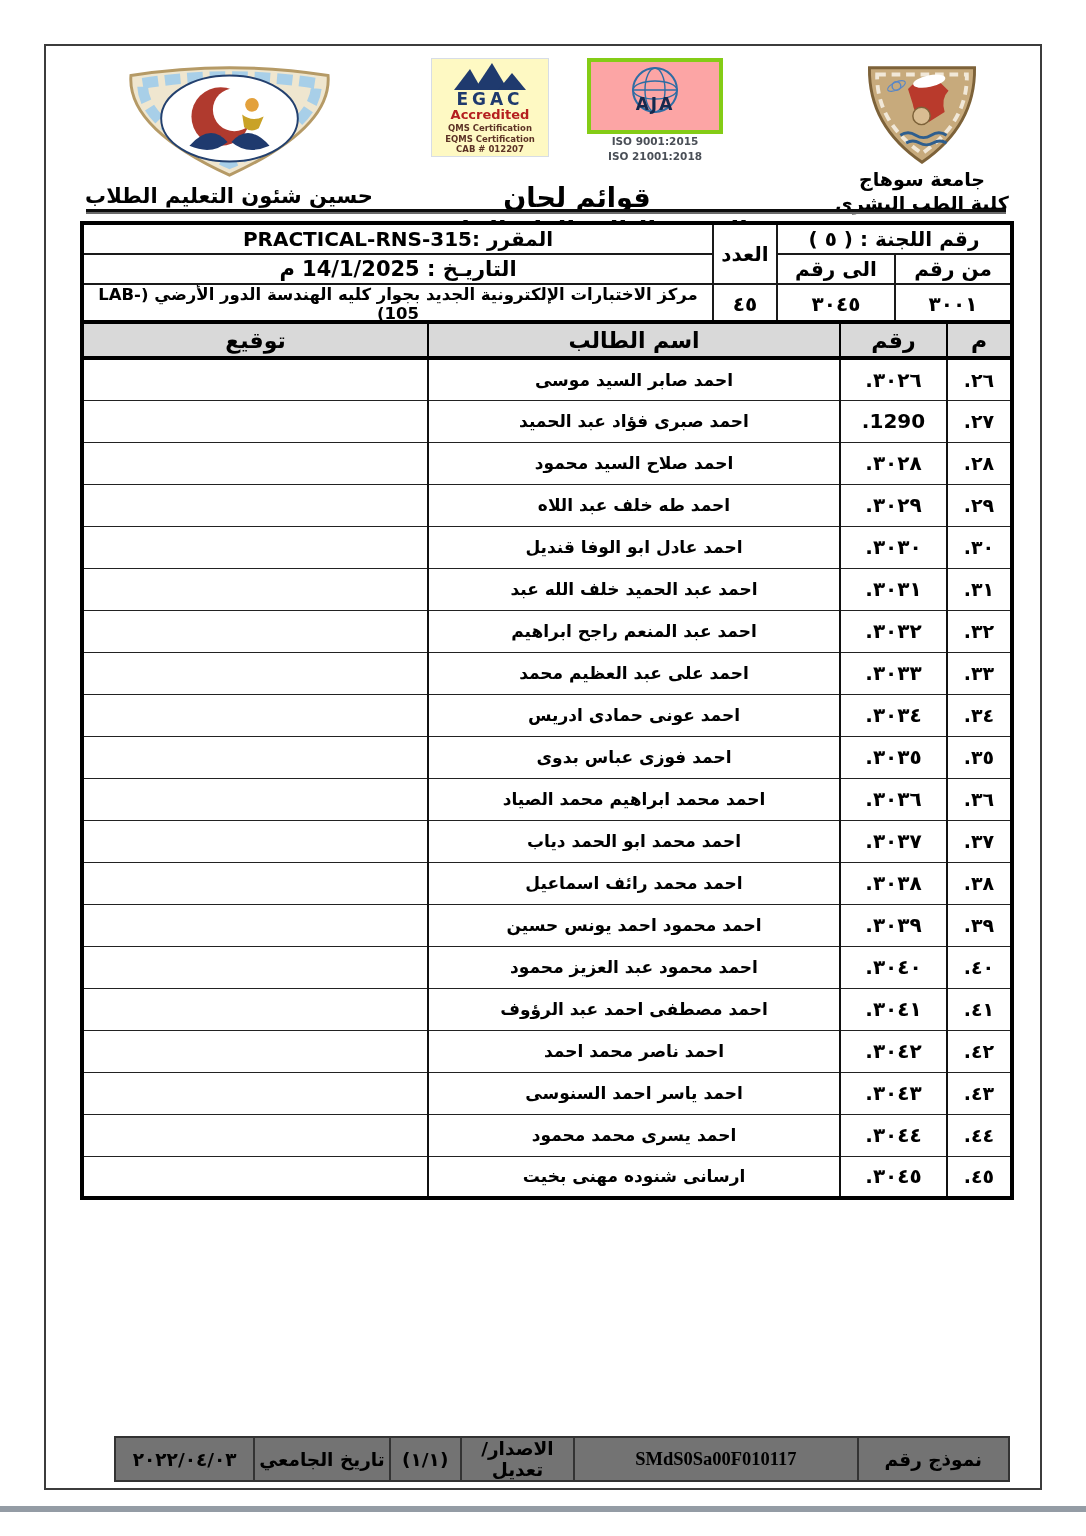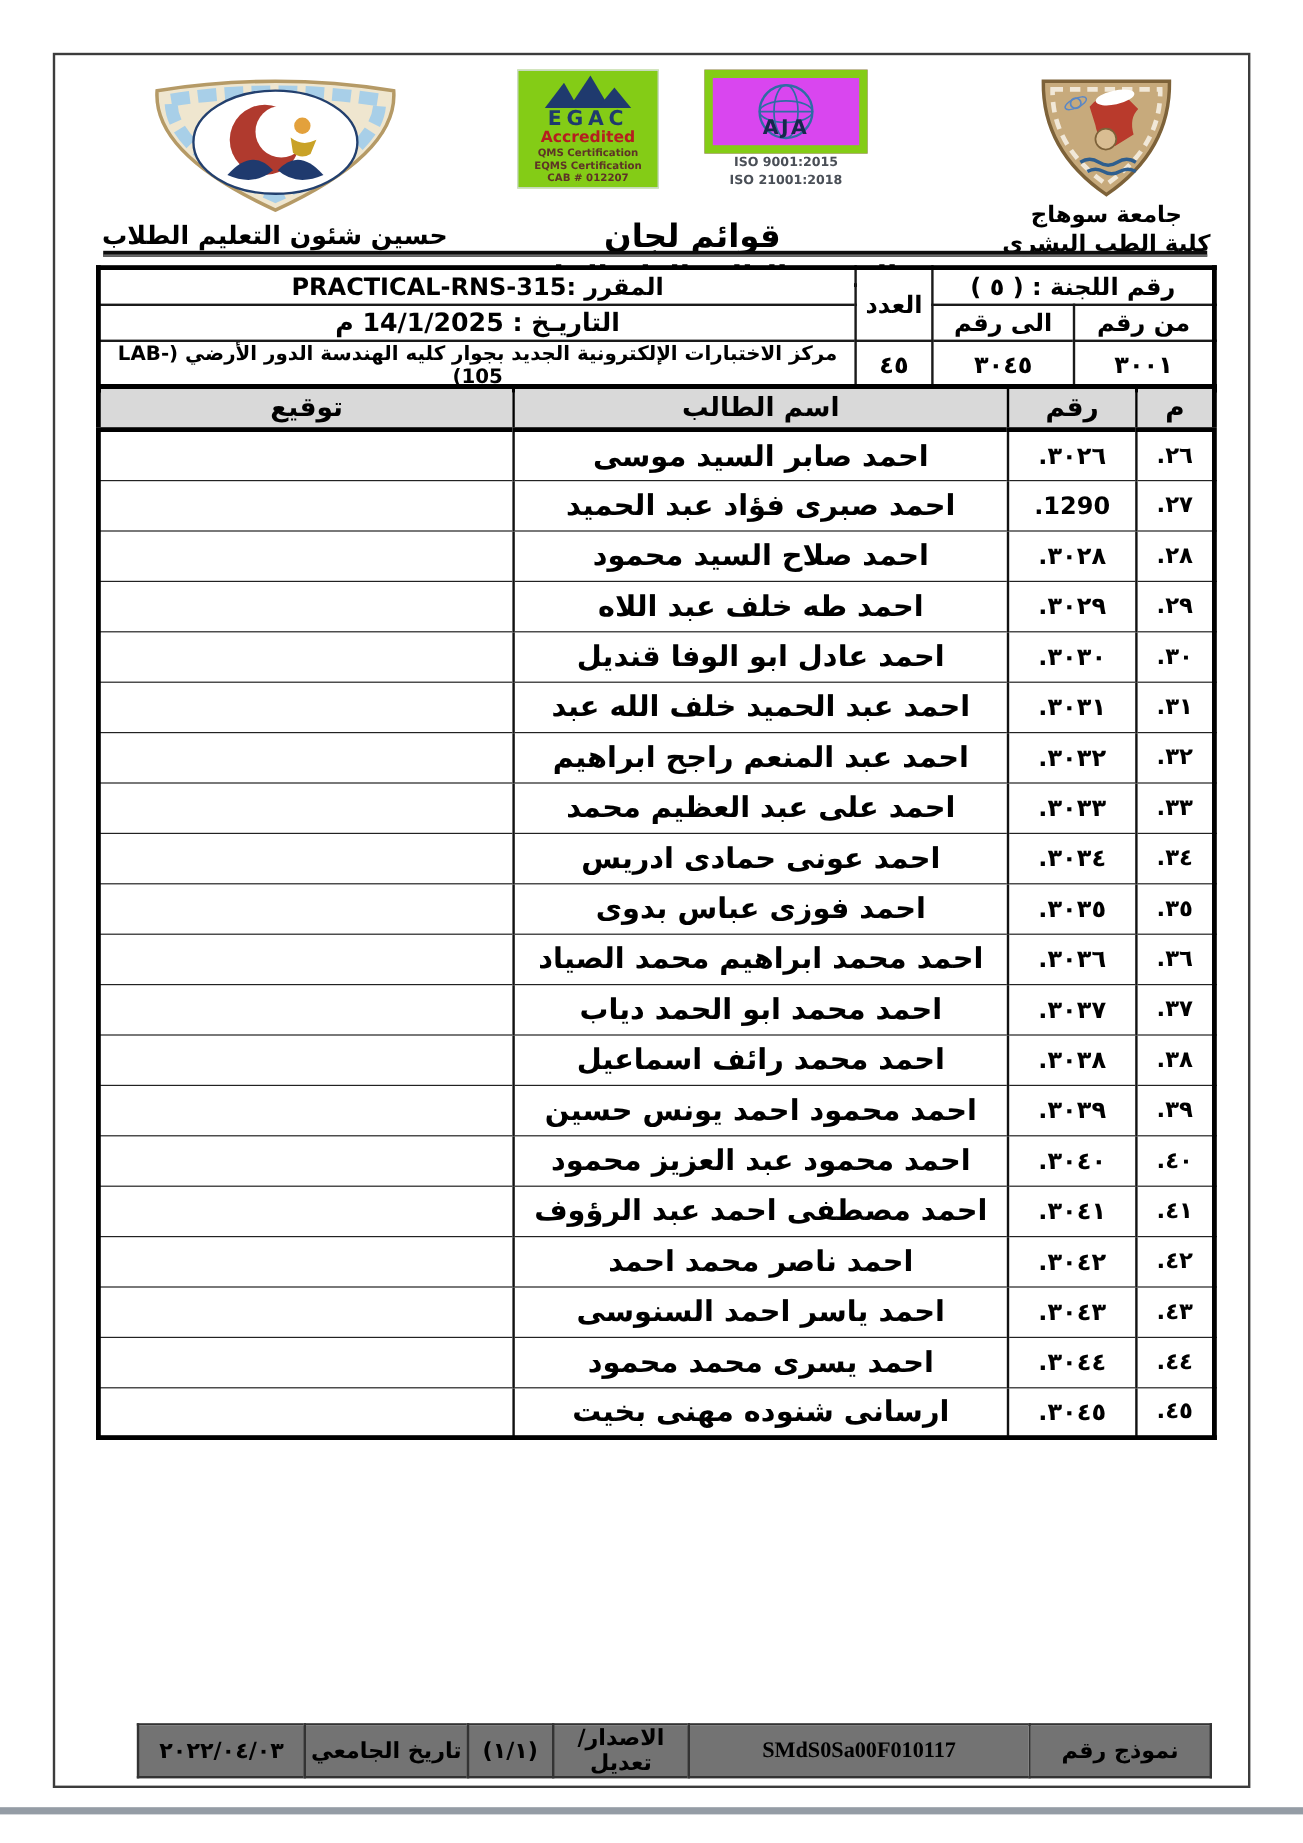--- a/index.html
+++ b/index.html
@@ -8,26 +8,26 @@
   .page { position:absolute; left:44px; top:44px; width:998px; height:1446px;
           border:2px solid #3c3c3c; background:#fff; }
 
   
   .hdr-left  { position:absolute; left:28px;  top:12px; width:310px; text-align:center; }
   .hdr-center{ position:absolute; left:296px; top:12px; width:470px; text-align:center; }
   .hdr-right { position:absolute; left:776px; top:14px; width:200px; text-align:center; }
   .dept-label { margin-top:4px; font-weight:bold; font-size:21px; }
   .uni-line  { font-weight:bold; font-size:19px; line-height:1.25; }
   .cert-row { display:flex; justify-content:center; align-items:flex-start; gap:38px; height:118px; }
-  .egac-box { width:118px; text-align:center; border:1px solid #d7dde6; padding:2px 2px 1px; background:#84cc16; }
+  .egac-box { width:118px; text-align:center; border:1px solid #d7dde6; padding:2px 2px 1px; background:#fef9c3; }
   .egac-name { font-weight:bold; font-size:17px; letter-spacing:4px; color:#1f3a6e; line-height:1; }
   .egac-accred { font-weight:bold; font-size:13px; color:#b51f1f; line-height:1.15; }
   .egac-line { font-weight:bold; font-size:8.5px; color:#5d3326; line-height:1.25; }
   .aja-box { width:136px; text-align:center; }
-  .aja-frame { border:7px solid #84cc16; background:#d946ef; padding:2px 4px 4px; position:relative; }
+  .aja-frame { border:4px solid #84cc16; background:#fca5a5; padding:2px 4px 16px; position:relative; }
   .aja-name { font-weight:bold; font-size:17px; color:#16294d; letter-spacing:2px; margin-top:-24px; position:relative; }
   .aja-line { font-weight:bold; font-size:10.5px; color:#4a4f57; line-height:1.3; margin-top:1px; }
   .doc-title    { font-weight:bold; font-size:27px; margin-top:6px; }
   .doc-subtitle { font-weight:bold; font-size:25px; margin-top:3px; direction:rtl; }
   .hdr-rule { position:absolute; left:40px; top:163px; width:920px; height:5px;
               background:#0d0d0d; border-bottom:2px solid #6a6a6a; }
 
   
   table { border-collapse:collapse; table-layout:fixed; }
   td,th { overflow:hidden; }
@@ -45,21 +45,21 @@
 
   .students-table { position:absolute; left:34px; top:274px; width:930px; direction:rtl;
                     border:4px solid #000; }
   .students-table th { background:#d9d9d9; border:2px solid #000; border-bottom:4px solid #000;
                        font-weight:bold; font-size:22px; height:36px; }
   .students-table td { border:1.5px solid #222; border-right:2px solid #111; border-left:2px solid #111;
                        text-align:center; vertical-align:middle; font-weight:bold; background:#fff; }
   .students-table tr.data-row { height:42px; }
   .td-serial { font-size:19px; }
   .td-number { font-size:20px; }
-  .td-name   { font-size:24px; }
+  .td-name   { font-size:17px; }
 
   .footer-table { position:absolute; left:68px; top:1390px; width:896px; direction:rtl;
                   border:2px solid #333; }
   .footer-table td { border:2px solid #333; text-align:center; vertical-align:middle;
                      font-weight:bold; font-size:18.5px; height:42px; background:#737373; }
   .td-form-code { font-family:"Liberation Serif", serif; font-weight:bold; font-size:21px; direction:ltr; }
 
   .bottom-edge { position:absolute; left:0; top:1506px; width:1086px; height:6px;
                  background:#949ca5; }
   svg { display:block; margin:0 auto; }

